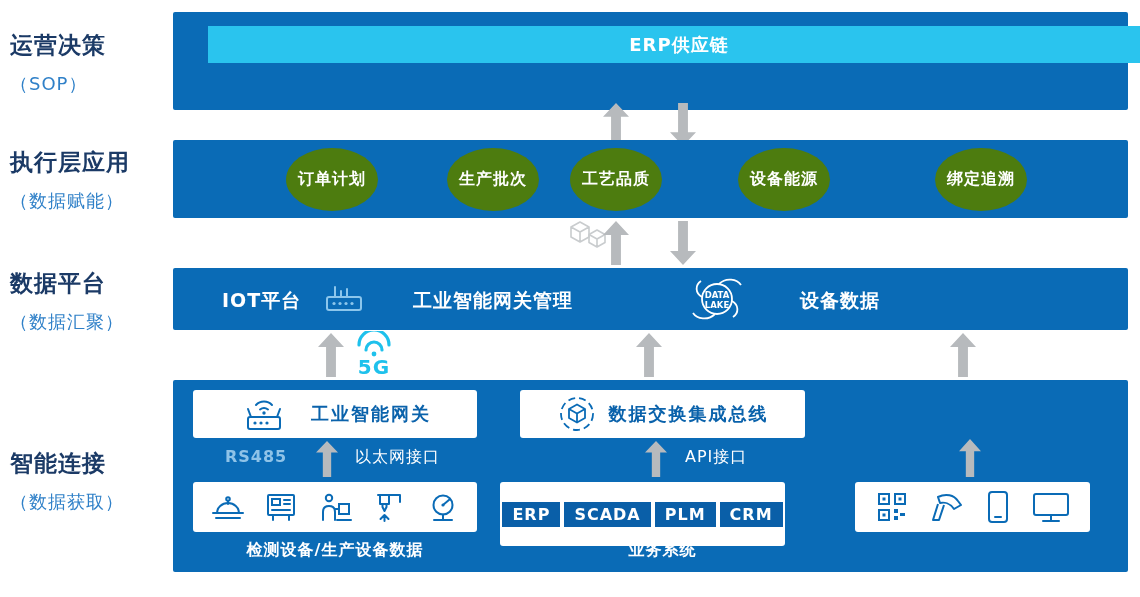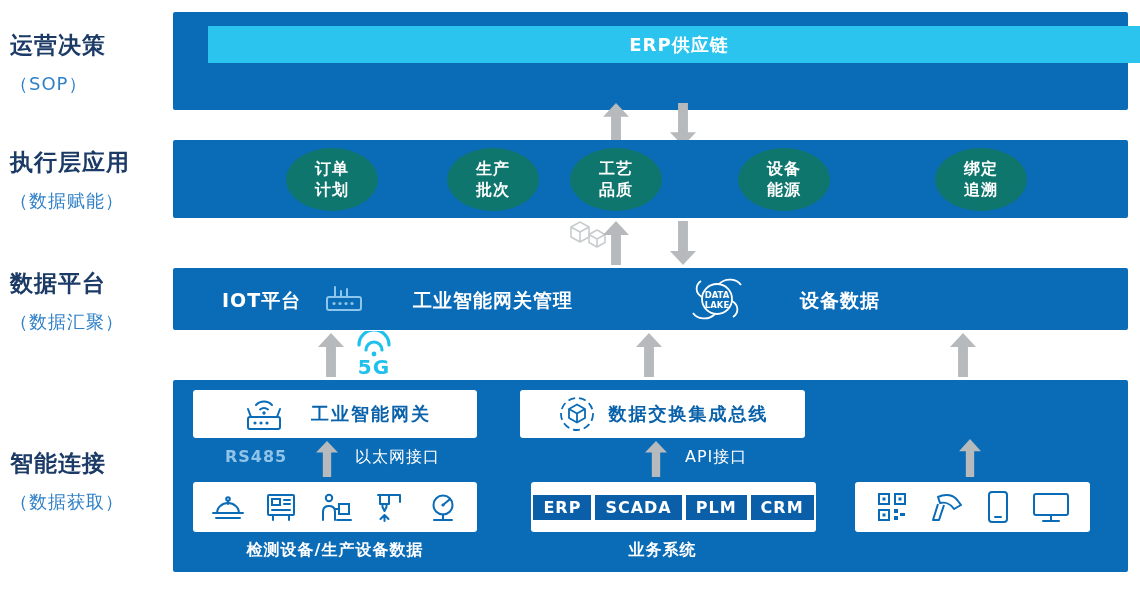--- a/index.html
+++ b/index.html
@@ -9,22 +9,22 @@
   .band{position:absolute;left:173px;width:955px;background:#0a6bb6;border-radius:2px;}
 
   .row-label{position:absolute;left:10px;width:160px;}
   .row-title{font-size:23px;font-weight:700;color:#1b3a66;letter-spacing:1px;}
   .row-sub{margin-top:11px;font-size:18px;font-weight:400;color:#2f80c8;letter-spacing:1px;}
 
   .erp-bar{position:absolute;left:35px;top:14px;width:942px;height:37px;background:#2ac4ee;
            display:flex;align-items:center;justify-content:center;color:#fff;
            font-size:18px;font-weight:700;letter-spacing:1px;}
 
-  .bubble{position:absolute;top:8px;width:92px;height:63px;border-radius:50%;background:#0f766e;
-          color:#fff;font-size:16px;font-weight:700;display:flex;flex-direction:column;
+  .bubble{position:absolute;top:8px;width:92px;height:63px;border-radius:50%;background:#4d7c0f;
+          color:#fff;font-size:16px;font-weight:700;display:flex;flex-direction:row;
           align-items:center;justify-content:center;line-height:1.3;letter-spacing:1px;}
 
   .arrow{position:absolute;background:#b7babd;}
   .up{clip-path:polygon(50% 0,100% 32%,69% 32%,69% 100%,31% 100%,31% 32%,0 32%);}
   .down{clip-path:polygon(50% 100%,0 68%,31% 68%,31% 0,69% 0,69% 68%,100% 68%);}
 
   .b3-item{position:absolute;color:#fff;font-weight:700;font-size:19px;letter-spacing:1px;white-space:nowrap;}
   .b3-icon{position:absolute;}
 
   .wbox{position:absolute;background:#fff;border-radius:3px;display:flex;align-items:center;justify-content:center;}
@@ -222,21 +222,21 @@
         <g fill="none" stroke="#0a6bb6" stroke-width="1.8" stroke-linejoin="round">
           <circle cx="20" cy="20" r="16" stroke-dasharray="7 4"></circle>
           <path d="M20 10.5 l8 4.5 v9 l-8 4.5 -8 -4.5 v-9 Z"></path>
           <path d="M12 15 l8 4.5 8 -4.5 M20 19.5 v9"></path>
         </g>
       </svg>
       <span class="box-label">数据交换集成总线</span>
     </div>
     <div class="arrow up" style="left:472px;top:61px;width:22px;height:36px"></div>
     <span class="conn-text" style="left:512px;top:67px">API接口</span>
-    <div class="wbox" style="left:358px;top:102px;width:285px;height:50px;gap:4px">
+    <div class="wbox" style="left:327px;top:102px;width:285px;height:64px;gap:4px">
       <span class="badge">ERP</span>
       <span class="badge">SCADA</span>
       <span class="badge">PLM</span>
       <span class="badge">CRM</span>
     </div>
     <div class="caption" style="left:347px;top:160px;width:285px">业务系统</div>
 
     <div class="arrow up" style="left:786px;top:59px;width:22px;height:38px"></div>
     <div class="wbox" style="left:682px;top:102px;width:235px;height:50px;justify-content:space-evenly">
       <svg width="36" height="34" viewBox="0 0 36 34">

